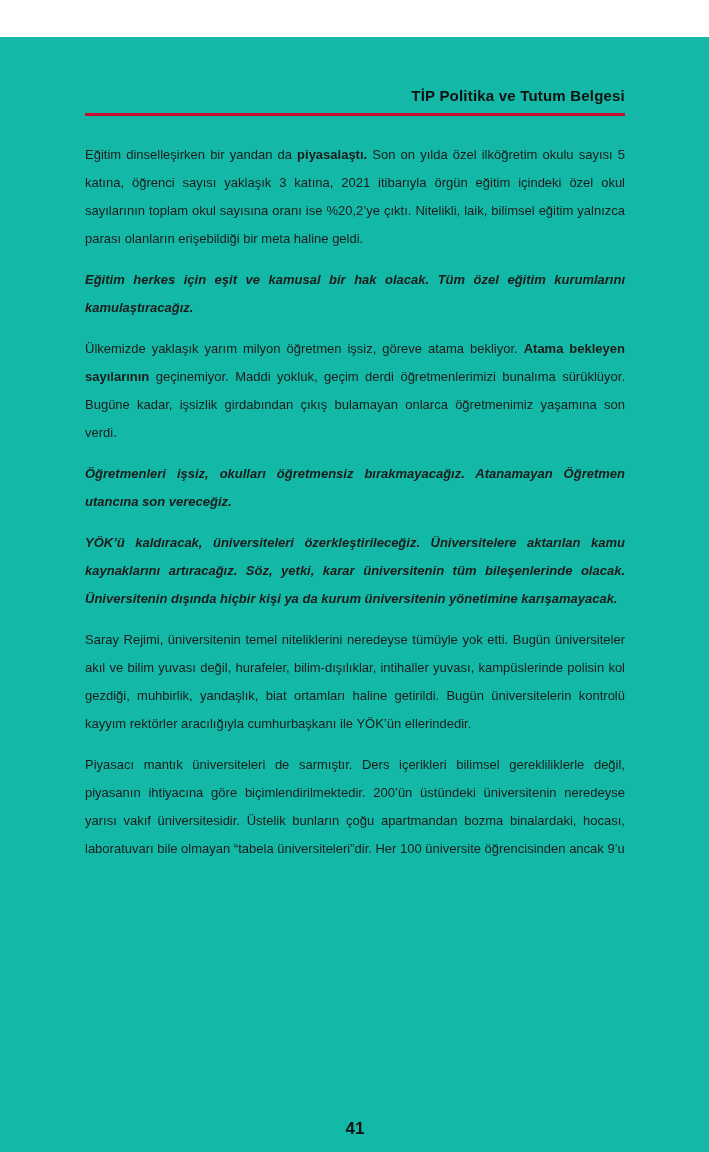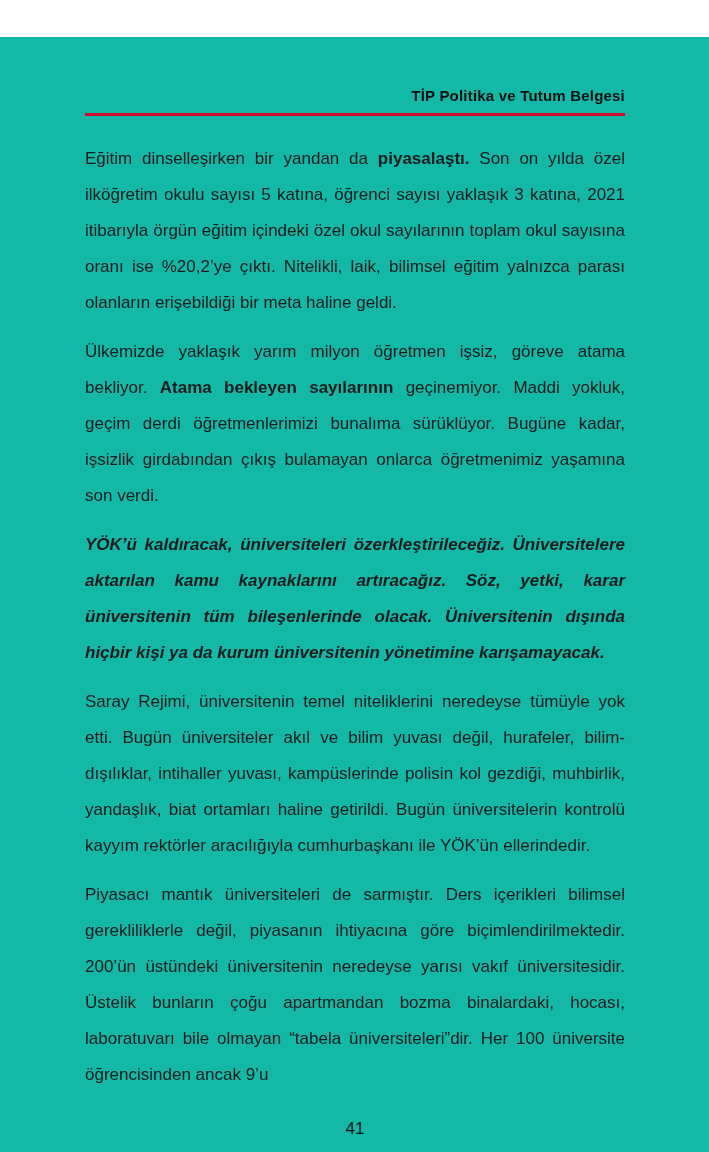--- a/index.html
+++ b/index.html
@@ -32,63 +32,65 @@
     margin-bottom: 9px;
   }
   .header-rule {
     height: 3px;
     width: 100%;
     background: #c8102e; 
   }
   .page-body {
     flex: 0 0 auto;
     margin-top: 25px;
-    font-size: 17px;
-    line-height: 36px;
+    font-size: 13px;
+    line-height: 28px;
     text-align: justify;
   }
   .para {
     margin: 0 0 13px 0;
   }
   .b {
     font-weight: 700;
   }
   .bi {
     font-weight: 700;
     font-style: italic;
   }
   .page-footer {
     margin-top: auto;
     flex: 0 0 auto;
     text-align: center;
     padding-bottom: 50px;
   }
   .page-number {
-    font-weight: 400;
+    font-weight: 700;
     font-size: 17px;
     color: #111111;
   }
 </style>
 </head>
 <body>
 
 <div class="page">
 
   <header class="page-header">
     <div class="header-title">TİP Politika ve Tutum Belgesi</div>
     <div class="header-rule" style="background: rgb(200, 16, 46);"></div>
   </header>
 
   <main class="page-body">
 
     <p class="para"><span>Eğitim dinselleşirken bir yandan da </span><span class="b">piyasalaştı.</span><span> Son on yılda özel ilköğretim okulu sayısı 5 katına, öğrenci sayısı yaklaşık 3 katına, 2021 itibarıyla örgün eğitim içindeki özel okul sayılarının toplam okul sayısına oranı ise %20,2’ye çıktı. Nitelikli, laik, bilimsel eğitim yalnızca parası olanların erişebildiği bir meta haline geldi.</span></p>
 
+    <p class="para bi"><span>Eğitim herkes için eşit ve kamusal bir hak olacak. Tüm özel eğitim kurumlarını kamulaştıracağız.</span></p>
 
     <p class="para"><span>Ülkemizde yaklaşık yarım milyon öğretmen işsiz, göreve atama bekliyor. </span><span class="b">Atama bekleyen sayılarının</span><span> geçinemiyor. Maddi yokluk, geçim derdi öğretmenlerimizi bunalıma sürüklüyor. Bugüne kadar, işsizlik girdabından çıkış bulamayan onlarca öğretmenimiz yaşamına son verdi.</span></p>
 
+    <p class="para bi"><span>Öğretmenleri işsiz, okulları öğretmensiz bırakmayacağız. Atanamayan Öğretmen utancına son vereceğiz.</span></p>
 
     <p class="para bi"><span>YÖK’ü kaldıracak, üniversiteleri özerkleştirileceğiz. Üniversitelere aktarılan kamu kaynaklarını artıracağız. Söz, yetki, karar üniversitenin tüm bileşenlerinde olacak. Üniversitenin dışında hiçbir kişi ya da kurum üniversitenin yönetimine karışamayacak.</span></p>
 
     <p class="para"><span>Saray Rejimi, üniversitenin temel niteliklerini neredeyse tümüyle yok etti. Bugün üniversiteler akıl ve bilim yuvası değil, hurafeler, bilim-dışılıklar, intihaller yuvası, kampüslerinde polisin kol gezdiği, muhbirlik, yandaşlık, biat ortamları haline getirildi. Bugün üniversitelerin kontrolü kayyım rektörler aracılığıyla cumhurbaşkanı ile YÖK’ün ellerindedir.</span></p>
 
     <p class="para"><span>Piyasacı mantık üniversiteleri de sarmıştır. Ders içerikleri bilimsel gerekliliklerle değil, piyasanın ihtiyacına göre biçimlendirilmektedir. 200’ün üstündeki üniversitenin neredeyse yarısı vakıf üniversitesidir. Üstelik bunların çoğu apartmandan bozma binalardaki, hocası, laboratuvarı bile olmayan “tabela üniversiteleri”dir. Her 100 üniversite öğrencisinden ancak 9’u</span></p>
 
   </main>
 
   <footer class="page-footer">

